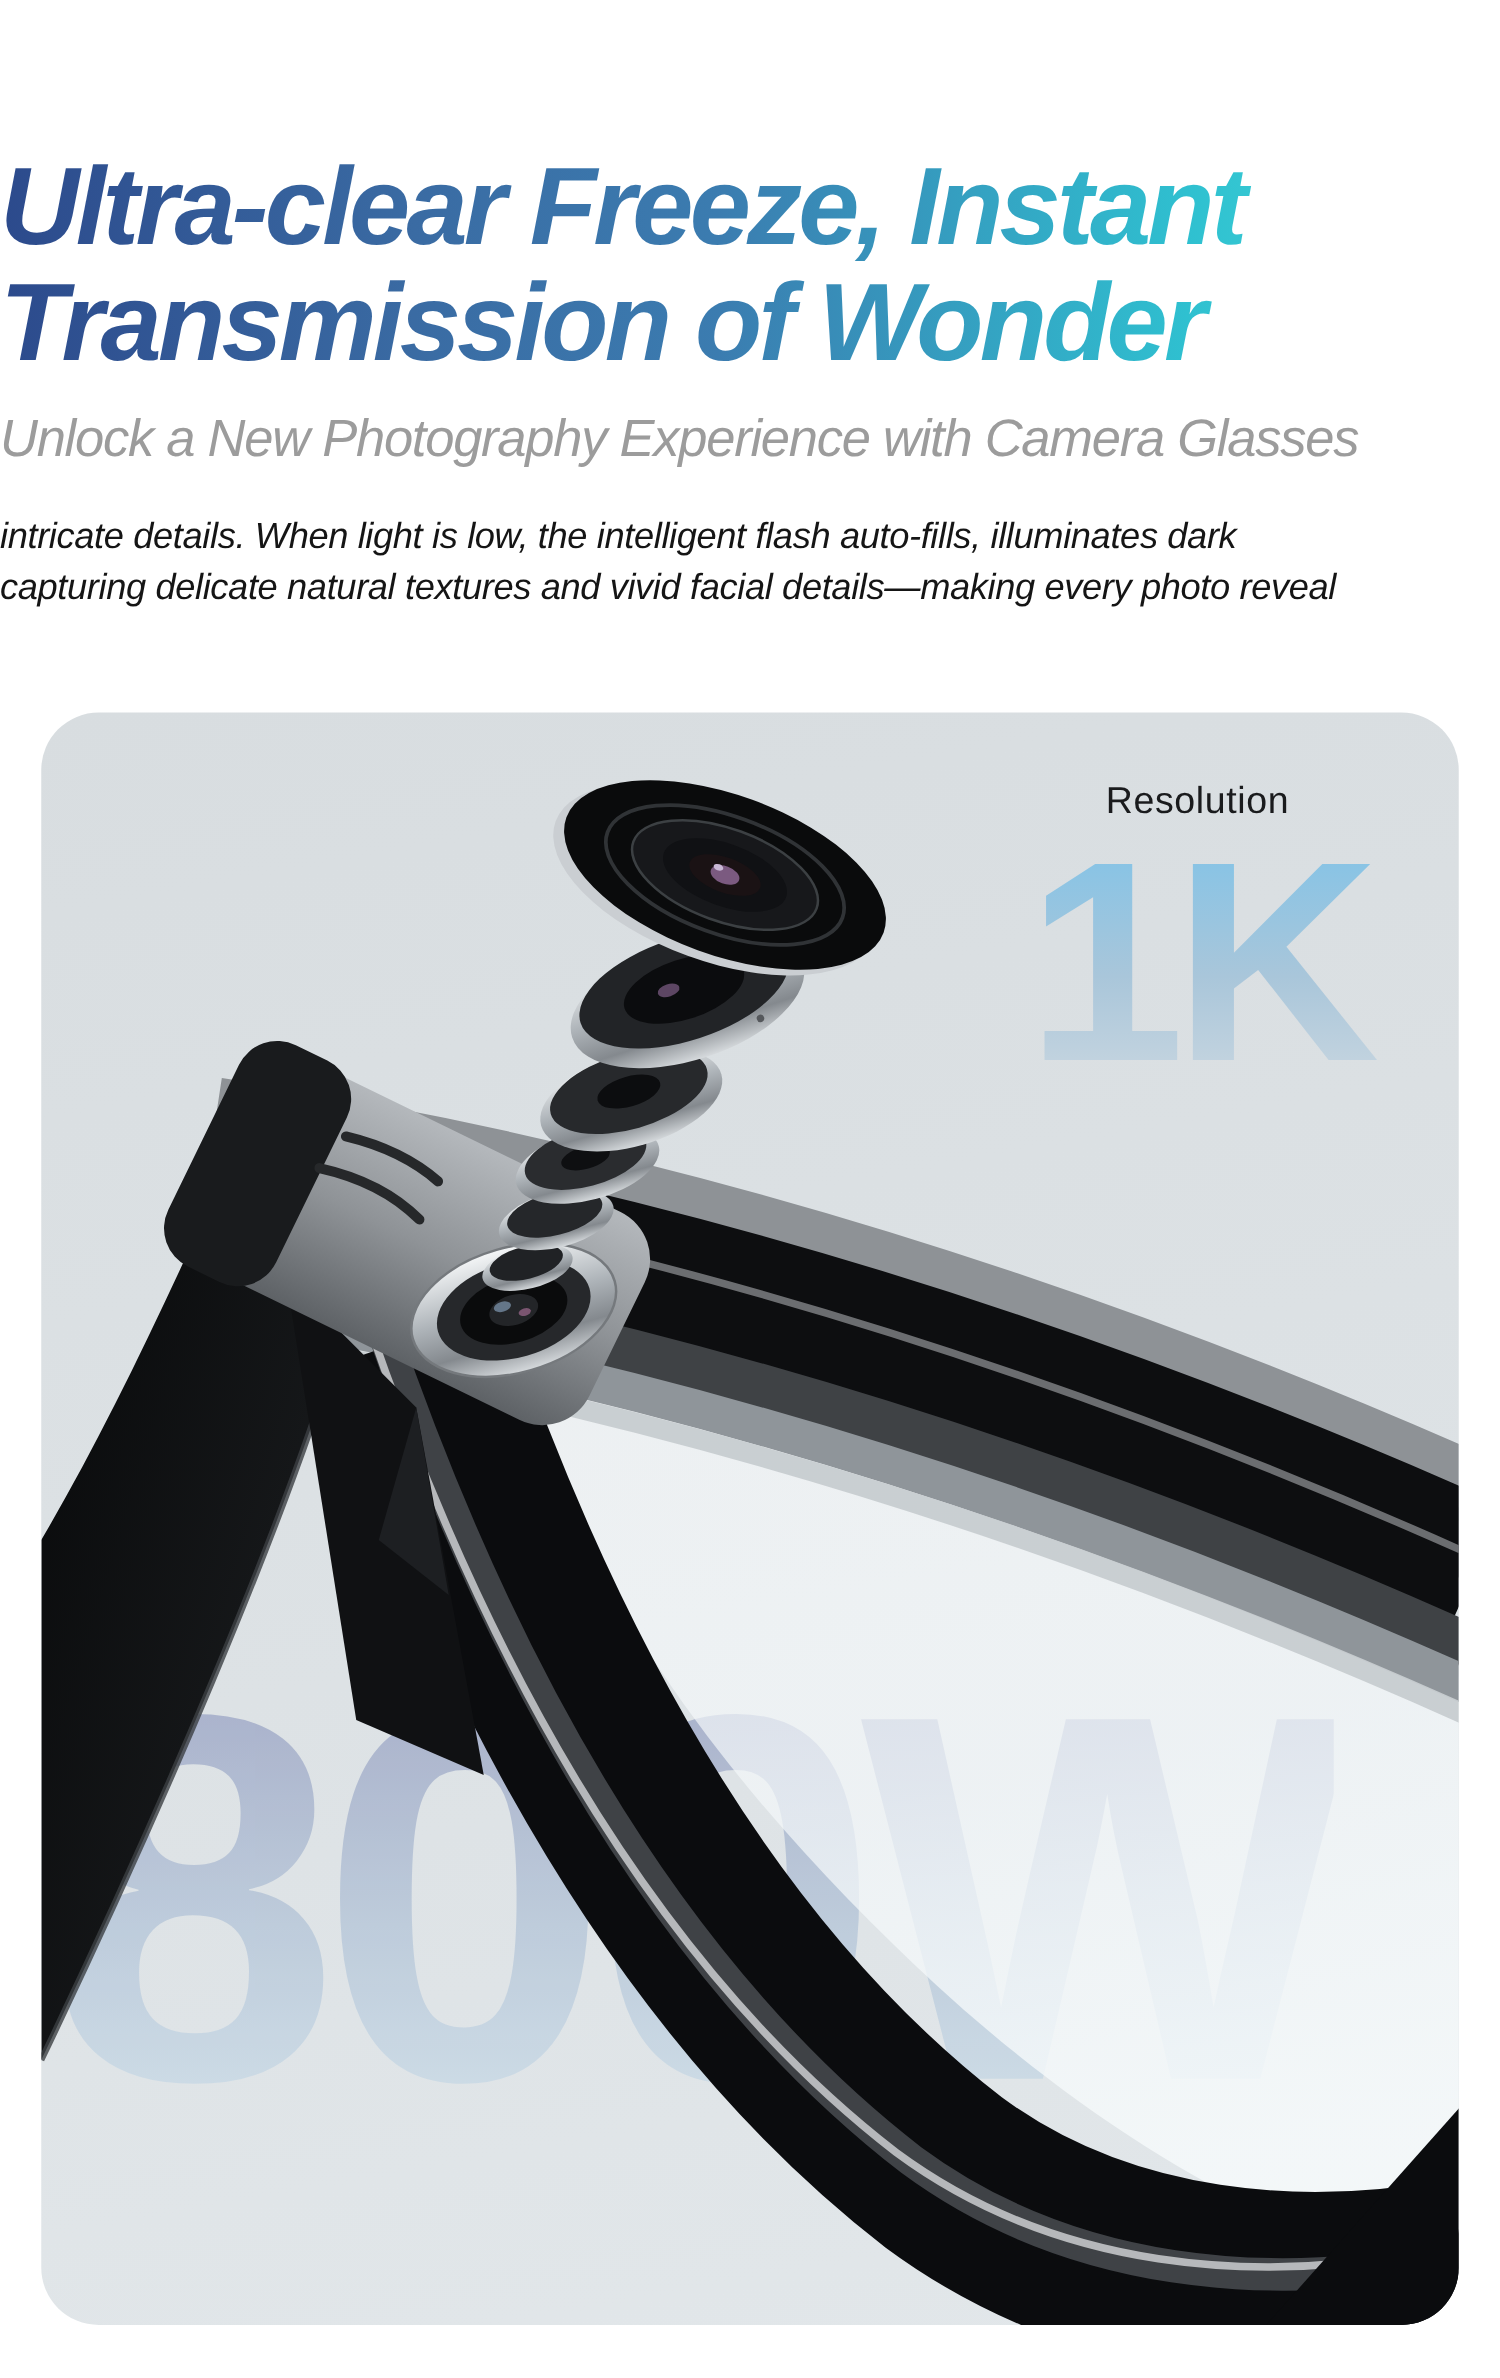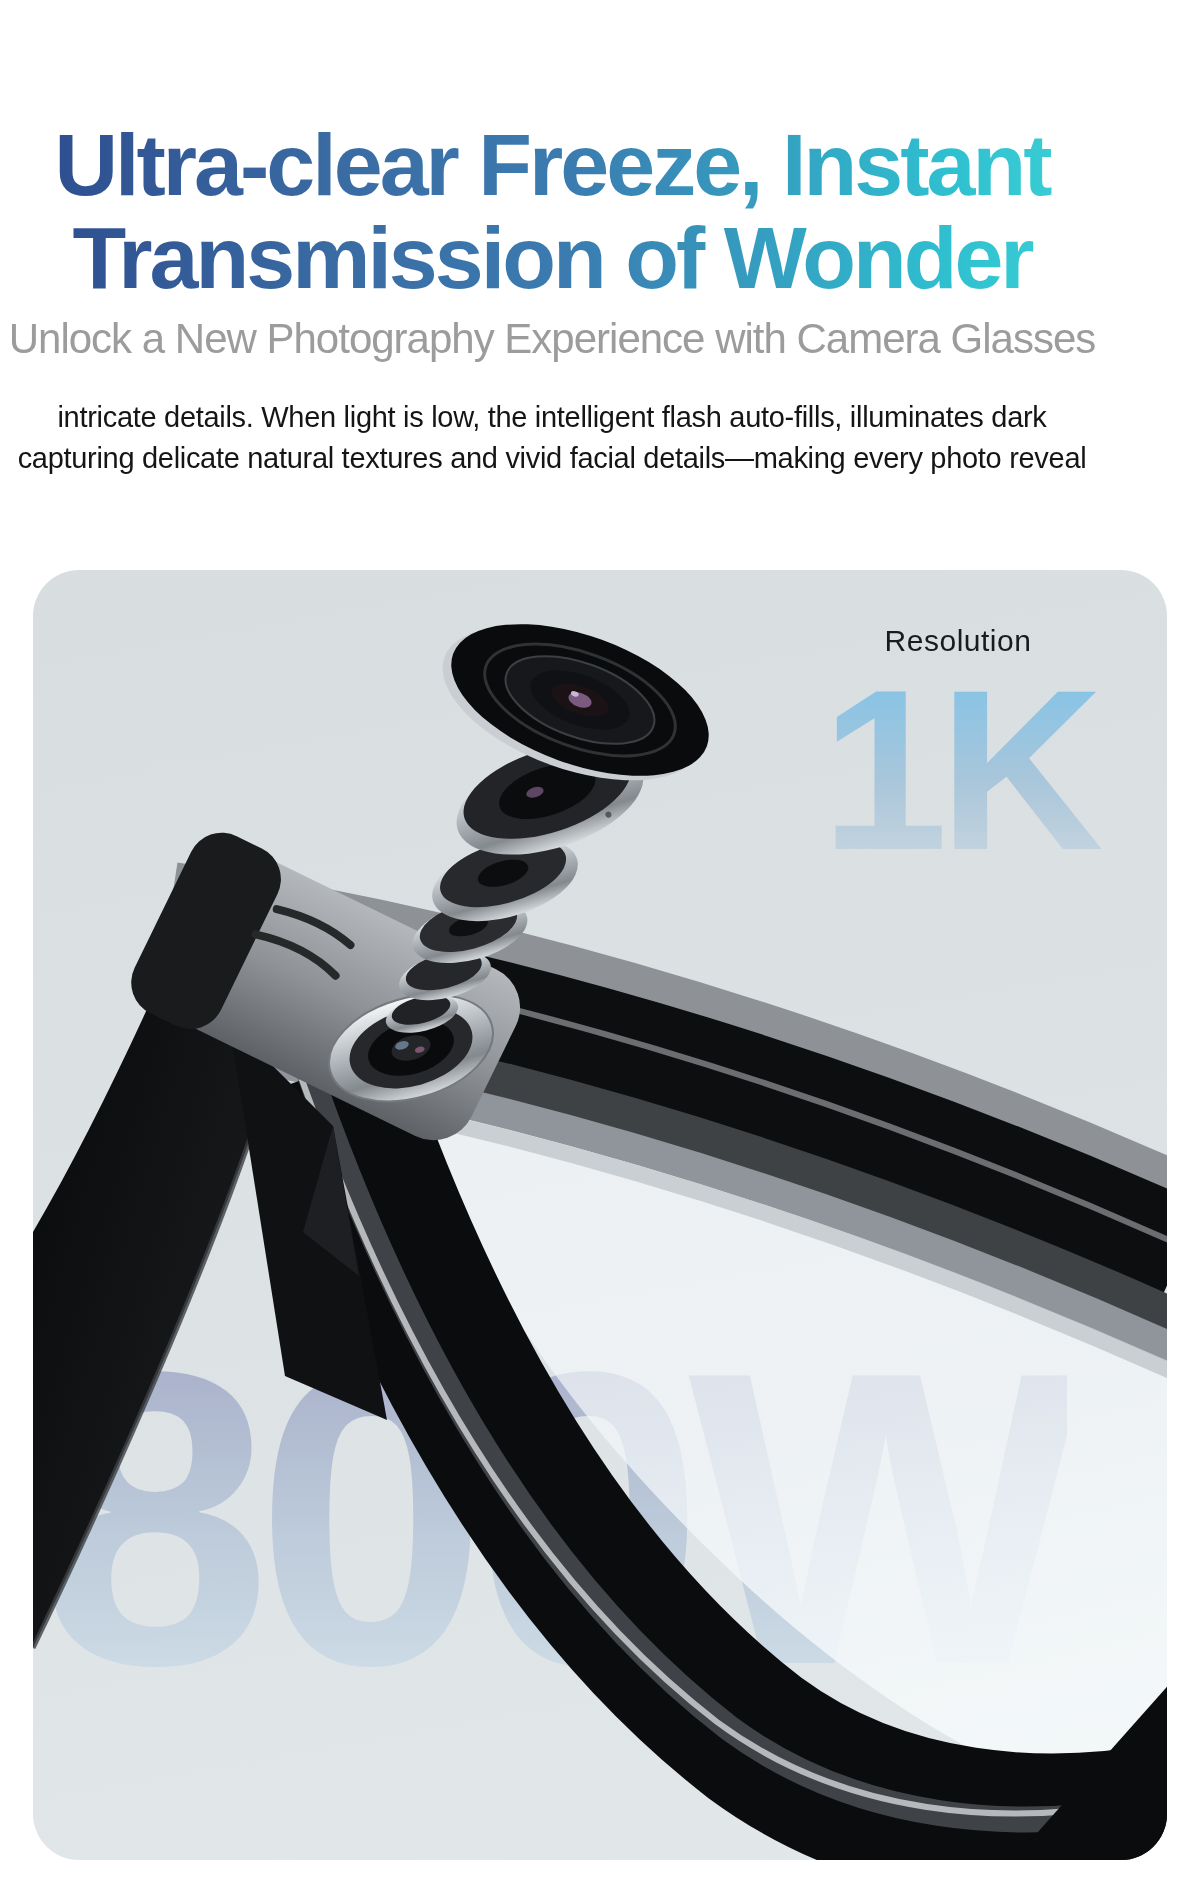--- a/index.html
+++ b/index.html
@@ -13,35 +13,35 @@
     width: 1200px;
     height: 1902px;
     background: #ffffff;
     overflow: hidden;
   }
   .hero {
     position: absolute;
     top: 118px;
     left: 0;
     width: 1104px;
-    text-align: center;
+    font-style: italic;
   }
   .title-line {
     font-weight: 700;
     font-size: 88px;
     line-height: 1.06;
     letter-spacing: -3px;
     white-space: nowrap;
     background: linear-gradient(90deg, #2c4a8c 0%, #3a6ba3 30%, #3b7cb0 52%, #2fc0d0 86%, #3ed2d6 100%);
     -webkit-background-clip: text;
     background-clip: text;
     color: transparent;
   }
   .subtitle {
-    margin-top: 10px;
+    margin-top: 22px;
     font-size: 42px;
     letter-spacing: -1px;
     color: #9c9c9c;
     white-space: nowrap;
   }
   .body-copy {
     margin-top: 34px;
     font-size: 29px;
     line-height: 1.42;
     color: #151515;

